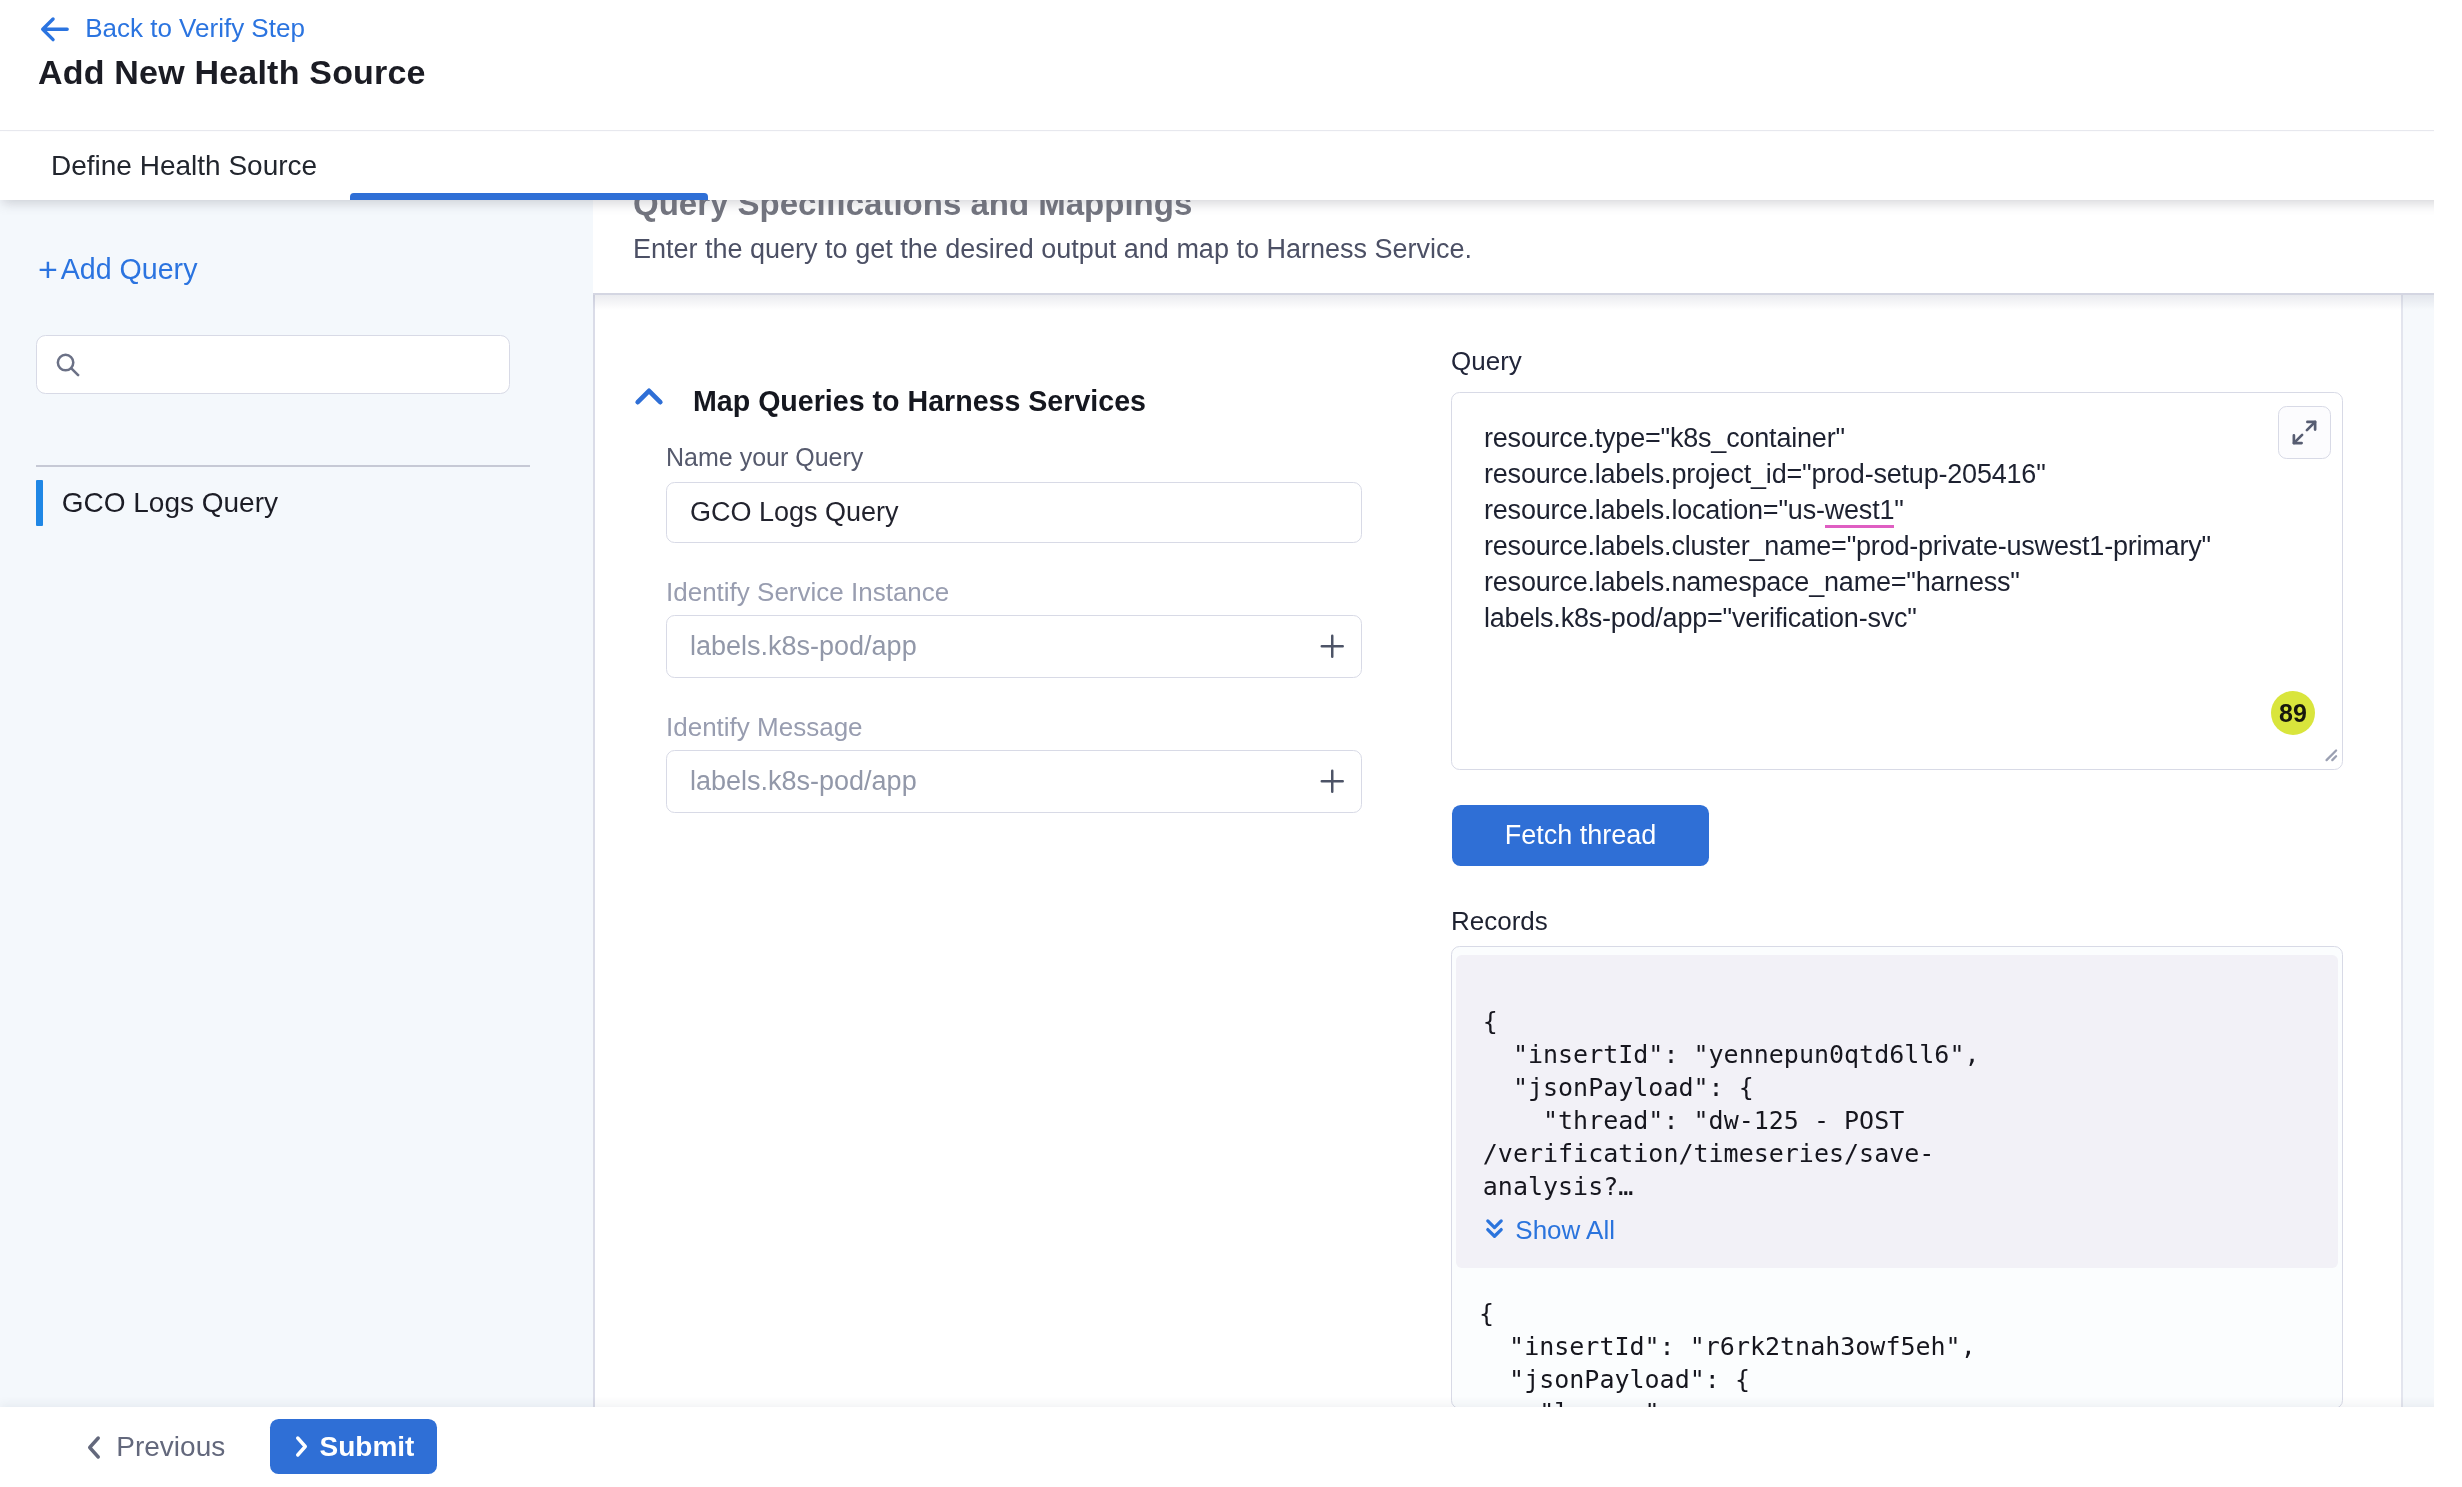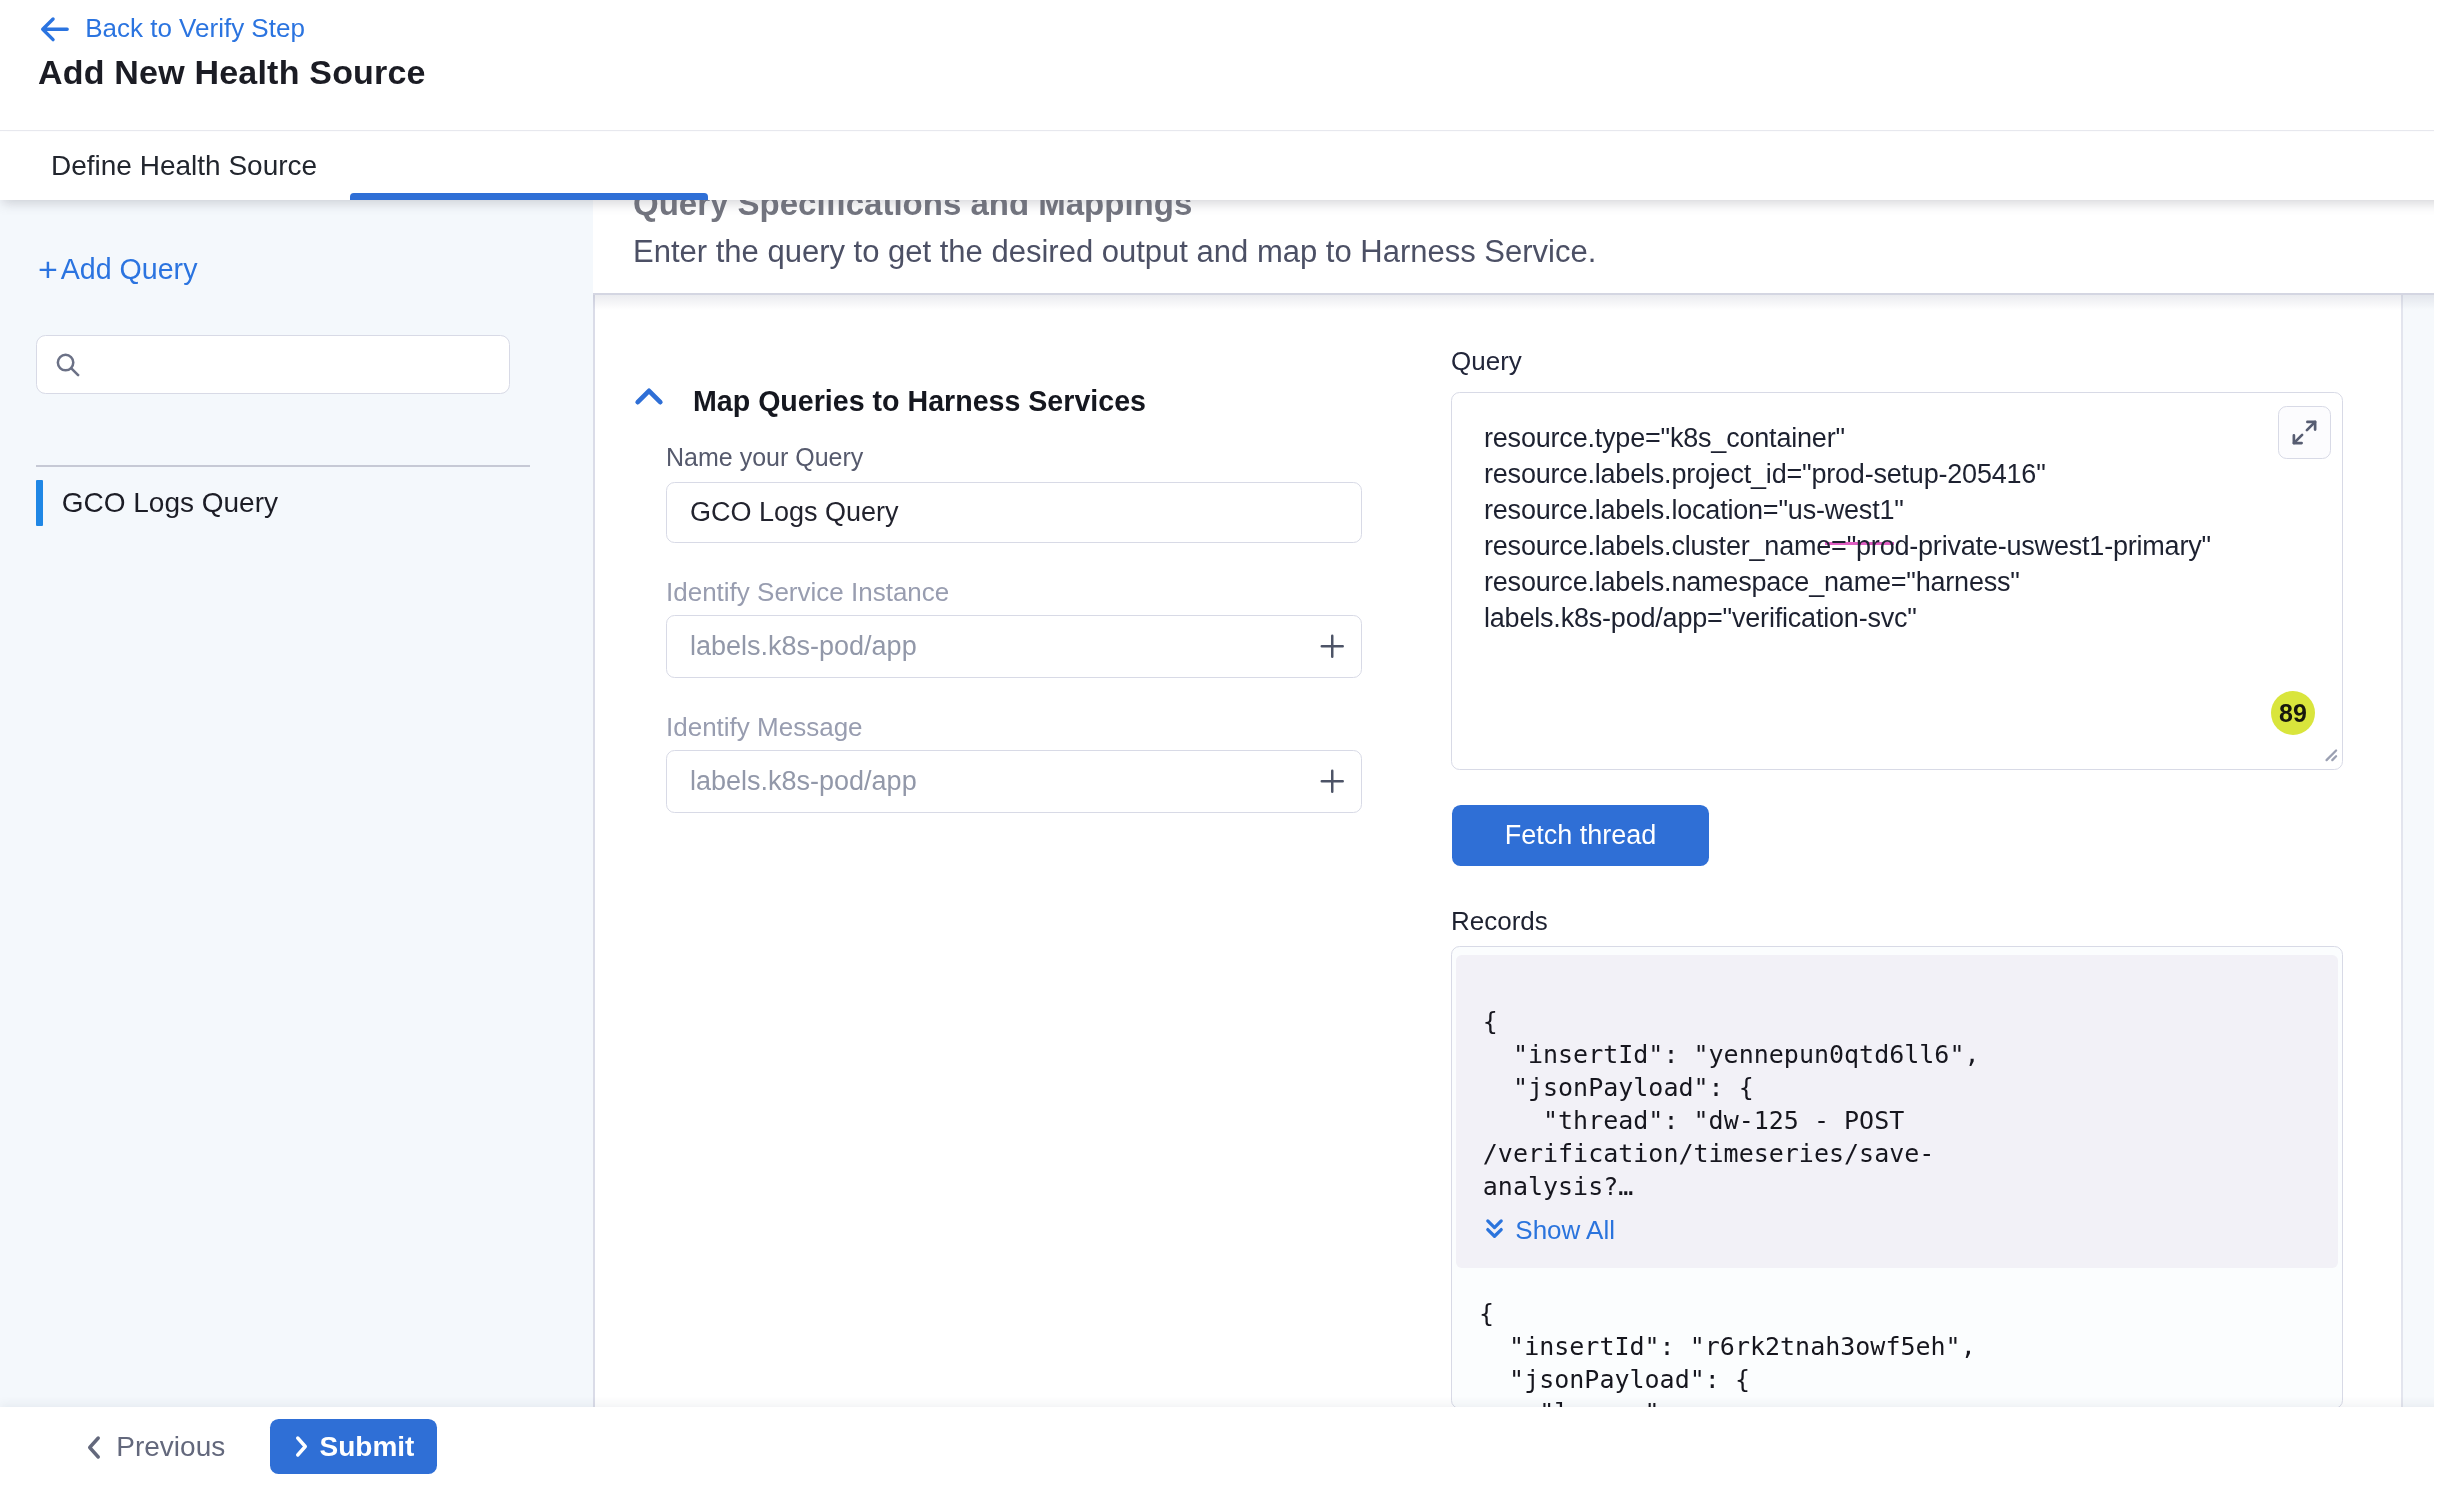--- a/index.html
+++ b/index.html
@@ -38,21 +38,21 @@
   .sidebar-divider { position:absolute; left:36px; top:265px; width:494px; height:1.9px;
     background:#c6c9d5; }
   .query-item { position:absolute; left:36px; top:279px; height:48px; display:flex;
     align-items:center; cursor:pointer; }
   .query-item .sel-bar { width:6.7px; height:46px; background:#1f87e5; border-radius:1px; }
   .query-item .q-label { margin-left:19px; font-size:28px; color:#1c1d26; }
   
   .main { position:absolute; left:593px; top:0; width:1869px; height:1207px; background:#fff;
     overflow:hidden; }
   .main-heading { margin:-15.2px 0 0 40px; font-size:33px; font-weight:700; color:#73757f; }
-  .main-sub { margin:11.4px 0 0 40px; font-size:31px; color:#4c5065; }
+  .main-sub { margin:11.4px 0 0 40px; font-size:27px; color:#4c5065; }
   .content-divider { position:absolute; left:0; top:93px; width:1847px; height:1.9px;
     background:#d4d6e2; }
   .divider-shadow { position:absolute; left:0; top:95px; width:1847px; height:15.2px;
     background:linear-gradient(to bottom, rgba(128,132,156,.16), rgba(128,132,156,0)); }
   .card-left-border { position:absolute; left:0; top:93px; width:1.9px; height:1114px; background:#dadce8; }
   .card-right-border { position:absolute; left:1808px; top:93px; width:1.9px; height:1114px; background:#e3e5ee; }
   .card-gutter { position:absolute; left:1810px; top:95px; width:37px; height:1112px; background:#f6f9fc; }
   .scroll-gutter { position:absolute; left:1847px; top:7.6px; width:22px; height:1200px;
     background:#f2f6fa; border-left:1.9px solid #ccd0dc; }
   .card { position:absolute; left:0; top:93px; width:1808px; height:1114px; }
@@ -71,21 +71,21 @@
   .combo input::placeholder, .txt-input::placeholder { color:#9298a9; opacity:1; }
   .combo .plus-btn { width:57px; height:57px; display:flex; align-items:center;
     justify-content:center; cursor:pointer; }
   
   .query-label { position:absolute; left:858px; top:53px; font-size:26px; color:#22263a; }
   .query-box { position:absolute; left:858px; top:99px; width:892px; height:378px;
     box-sizing:border-box; border:1.9px solid #d8dae6; border-radius:8.6px; background:#fff;
     cursor:text; }
   .query-text { position:absolute; left:32px; top:27px; right:88px; font-size:27px;
     line-height:36px; color:#1d2130; letter-spacing:-0.2px; }
-  .spell-underline { border-bottom:3.8px solid #df5ec2; padding-bottom:17px; }
+  .spell-underline { border-bottom:3.8px solid #df5ec2; padding-bottom:0px; }
   .expand-btn { position:absolute; top:13.3px; right:11.4px; width:53px; height:53px;
     box-sizing:border-box; border:1.9px solid #d8dae6; border-radius:8.6px; background:#fcfcfe;
     display:flex; align-items:center; justify-content:center; cursor:pointer; }
   .char-badge { position:absolute; right:27px; bottom:34px; width:44px; height:44px;
     border-radius:50%; background:#d9e53c; color:#17170e; font-size:25px; font-weight:700;
     display:flex; align-items:center; justify-content:center; }
   .resize-handle { position:absolute; right:3.8px; bottom:3.8px; cursor:nwse-resize; }
   .fetch-btn { position:absolute; left:859px; top:512px; width:257px; height:61px;
     background:#2f6fd6; border:none; border-radius:8.6px; color:#fff; font-size:27px;
     display:flex; align-items:center; justify-content:center; cursor:pointer;

